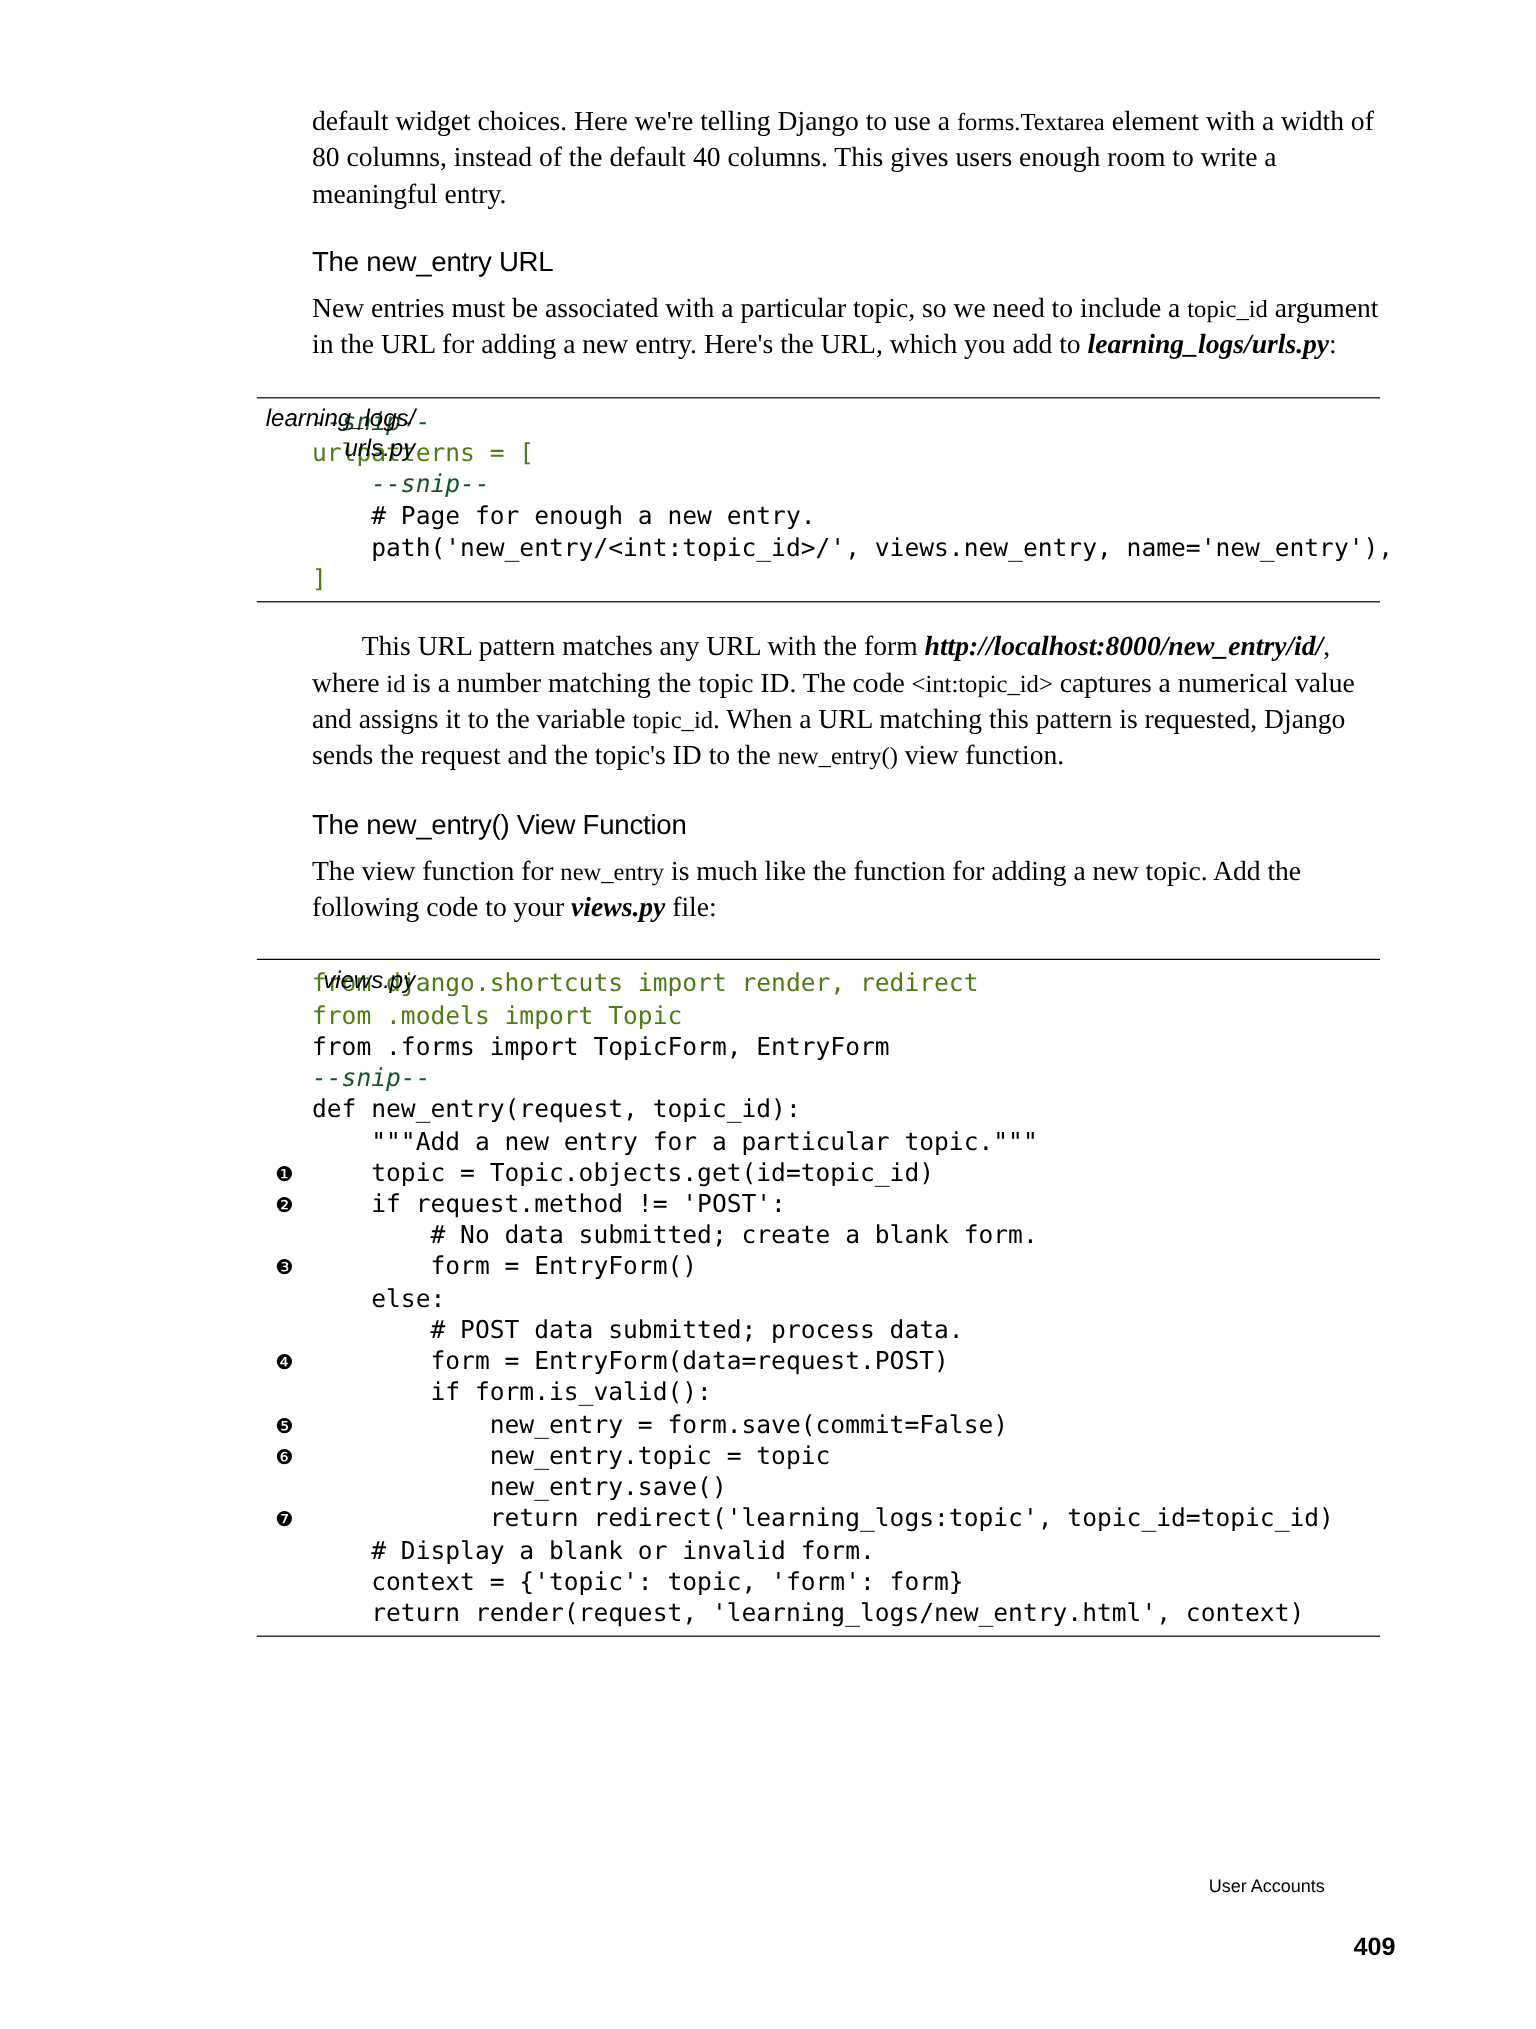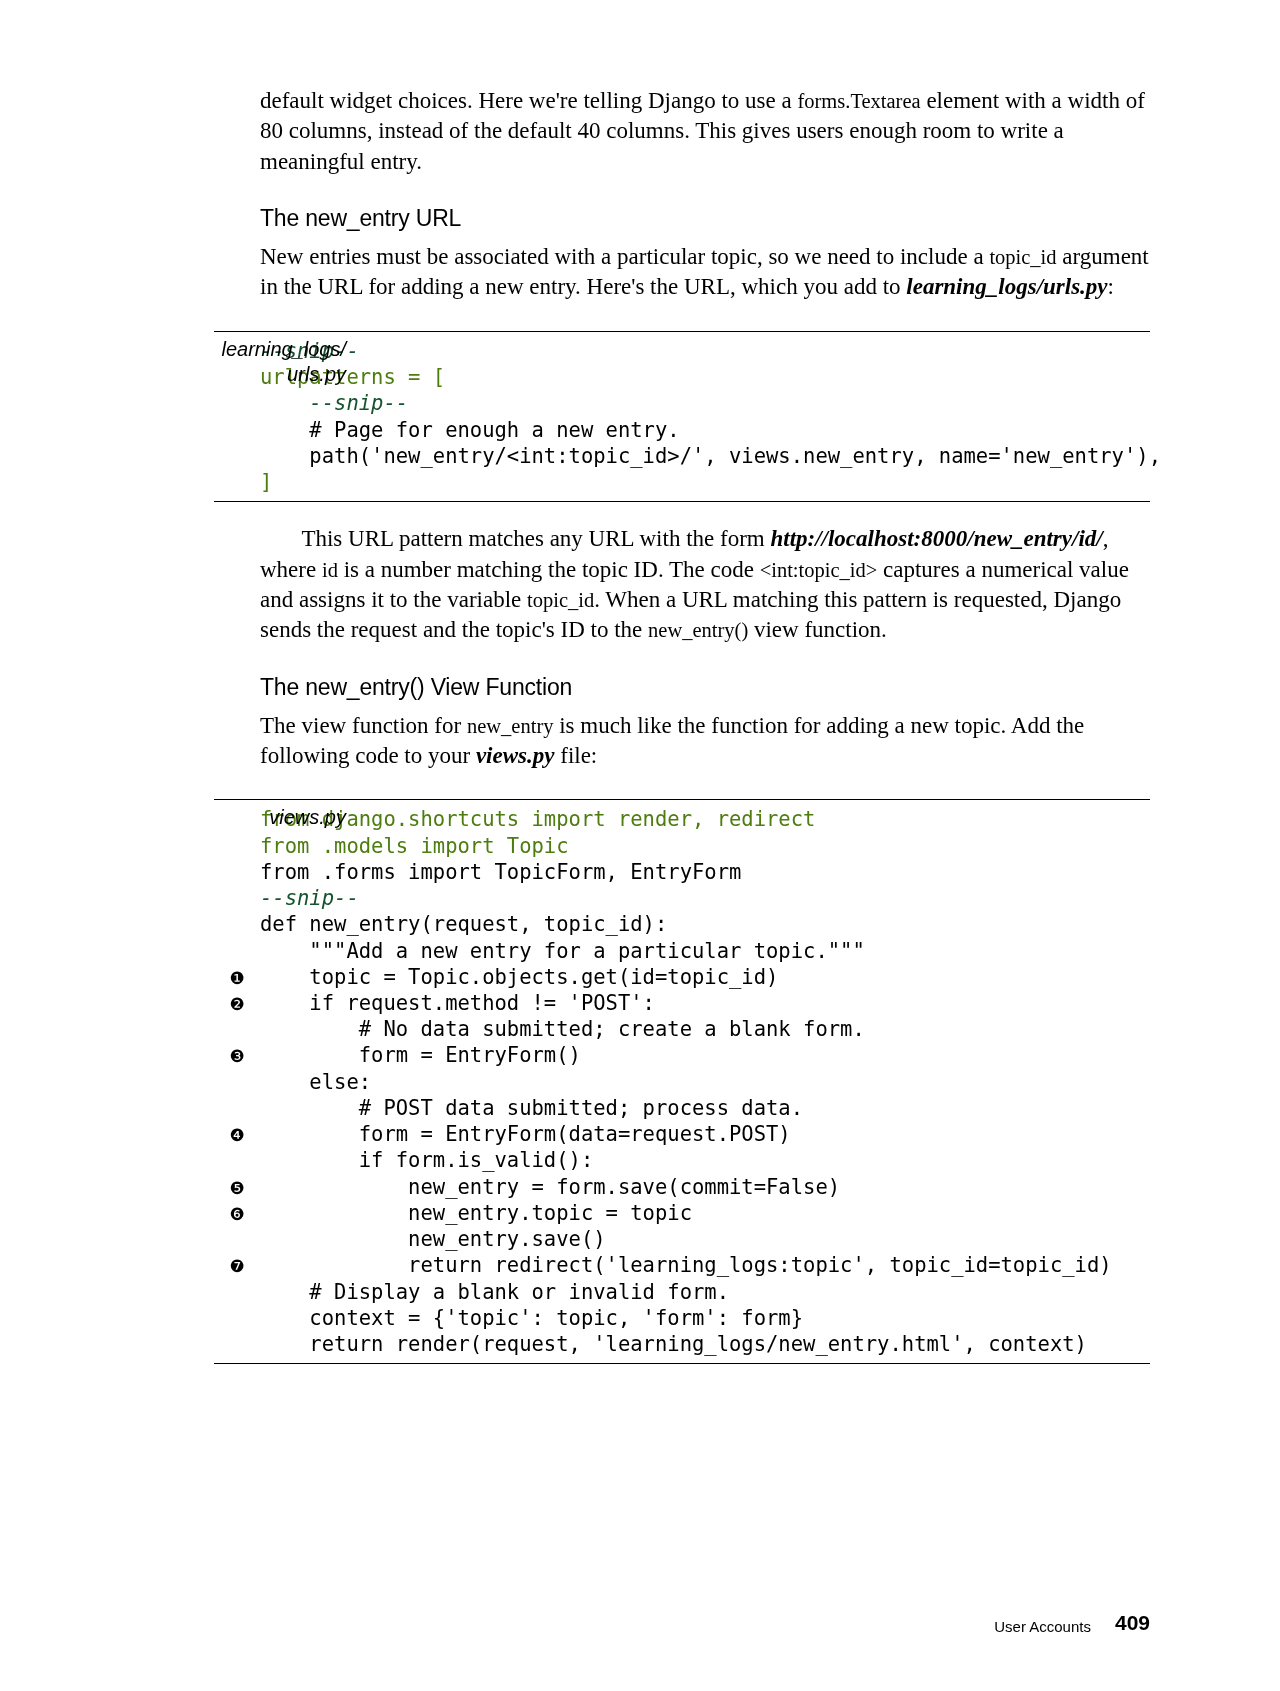--- a/index.html
+++ b/index.html
@@ -45,23 +45,23 @@
     text-align: right;
     font-family: Futura, "Trebuchet MS", Arial, sans-serif;
     font-style: italic;
     font-weight: 500;
     font-size: 20px;
     line-height: 1.28;
   }
   .footer {
     position: absolute;
     bottom: 56px;
-    right: 130px;
+    right: 117px;
     display: flex;
-    align-items: flex-end;
+    align-items: flex-start;
     gap: 24px;
   }
   .footer-title {
     font-family: Futura, "Trebuchet MS", Arial, sans-serif;
     font-size: 15px;
   }
   .footer-page {
     font-family: Futura, "Trebuchet MS", Arial, sans-serif;
     font-size: 21px;
     font-weight: 700;

